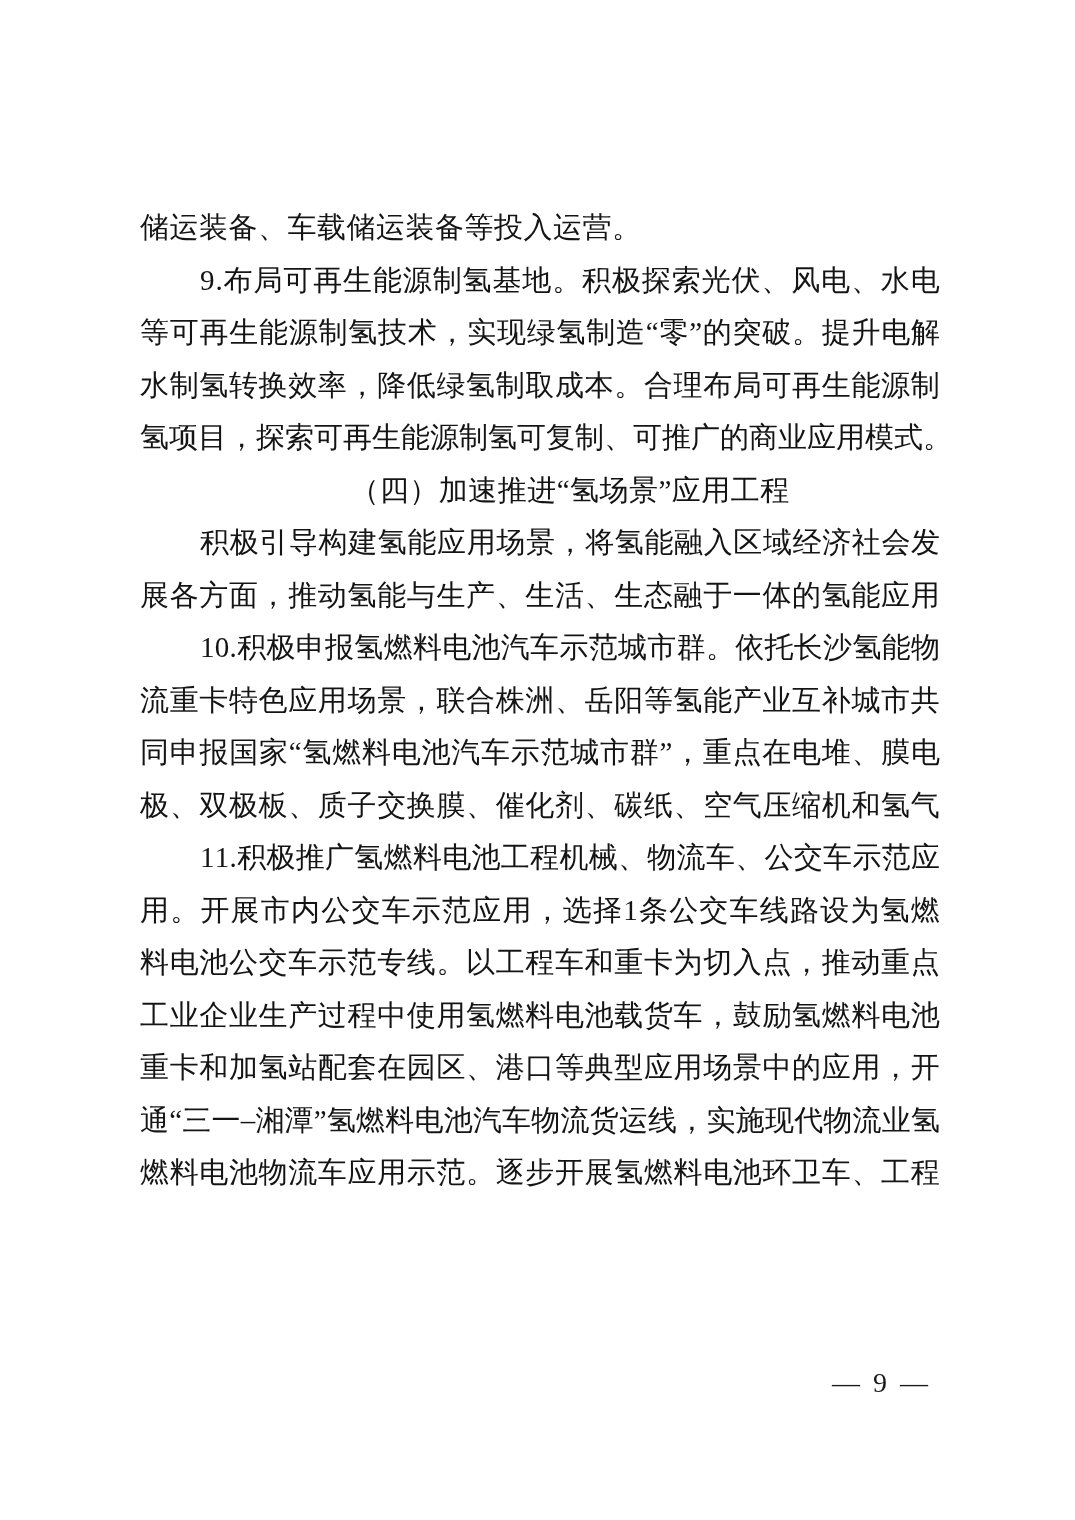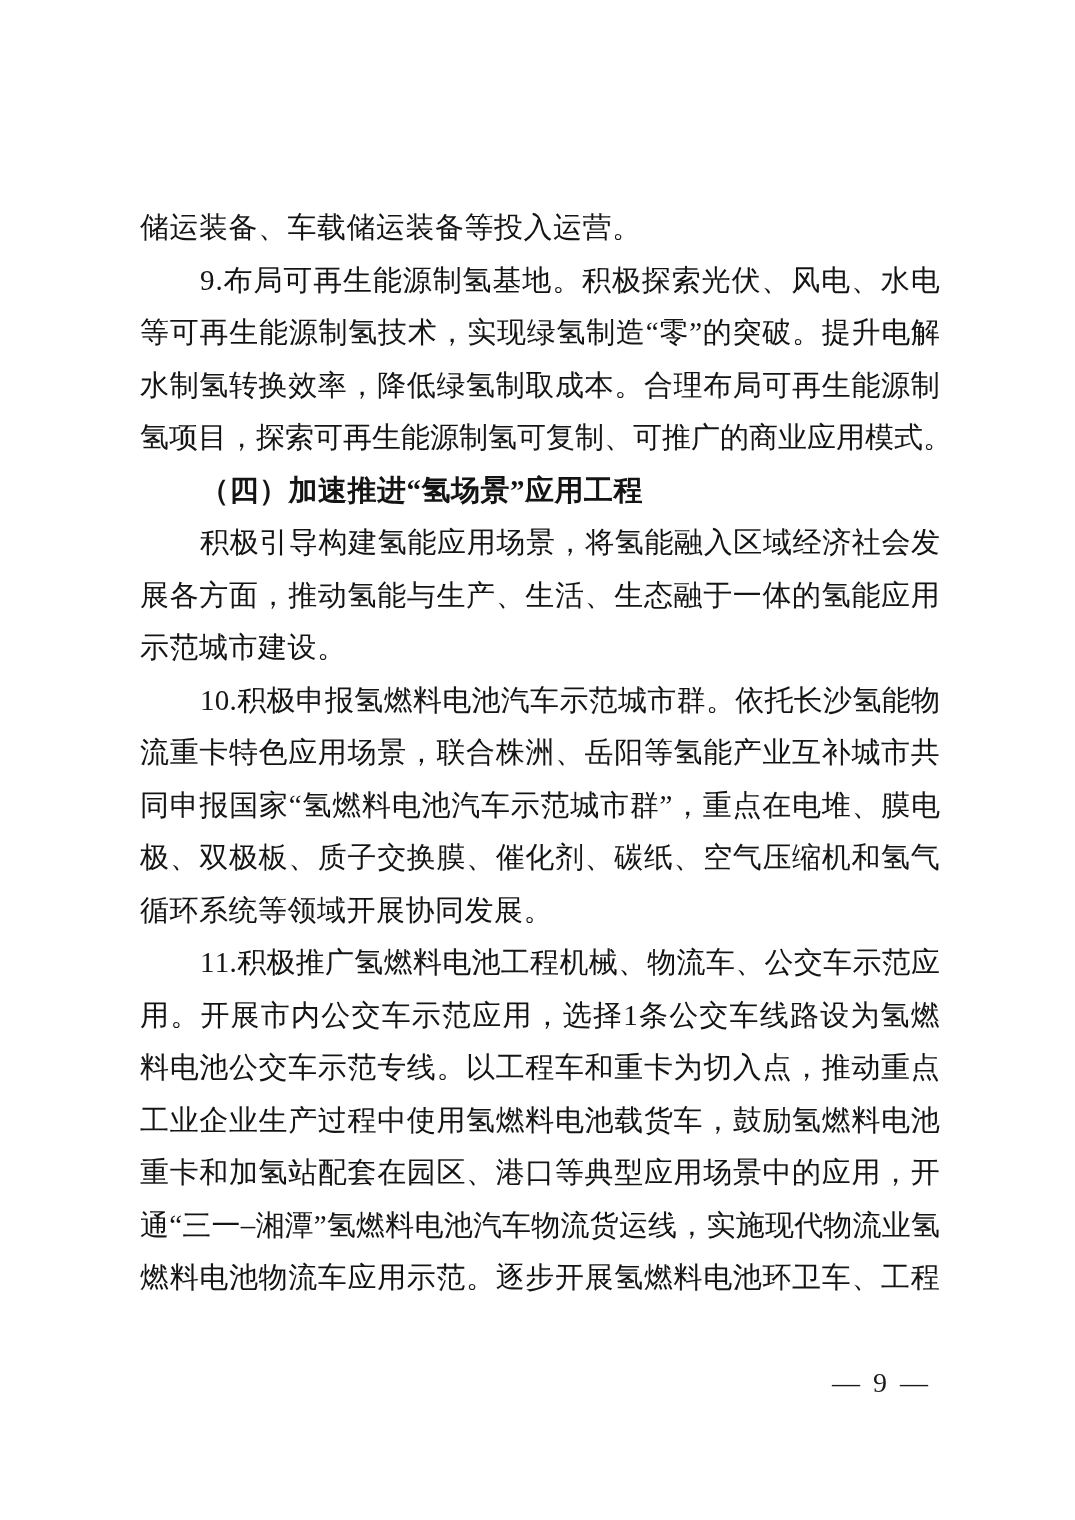--- a/index.html
+++ b/index.html
@@ -38,21 +38,22 @@
   .line.j {
     display: flex;
     justify-content: space-between;
     align-items: center;
     letter-spacing: 0;
   }
   .line.indent {
     padding-left: 60px;
   }
   .line.bold {
-    font-weight: 700;
+    font-weight: 400;
+    text-align: center;
   }
   .footer {
     position: absolute;
     left: 832px;
     top: 1350px;
     font-size: 28px;
     letter-spacing: 3px;
     color: #1a1a1a;
   }
 </style>
@@ -233,21 +234,20 @@
         <span>融</span>
         <span>于</span>
         <span>一</span>
         <span>体</span>
         <span>的</span>
         <span>氢</span>
         <span>能</span>
         <span>应</span>
         <span>用</span>
       </div>
-    <div class="line">示范城市建设。</div>
 
     <div class="line j indent">
         <span>1</span>
         <span>0</span>
         <span>.</span>
         <span>积</span>
         <span>极</span>
         <span>申</span>
         <span>报</span>
         <span>氢</span>
@@ -352,21 +352,20 @@
         <span>、</span>
         <span>空</span>
         <span>气</span>
         <span>压</span>
         <span>缩</span>
         <span>机</span>
         <span>和</span>
         <span>氢</span>
         <span>气</span>
       </div>
-    <div class="line">循环系统等领域开展协同发展。</div>
 
     <div class="line j indent">
         <span>1</span>
         <span>1</span>
         <span>.</span>
         <span>积</span>
         <span>极</span>
         <span>推</span>
         <span>广</span>
         <span>氢</span>

